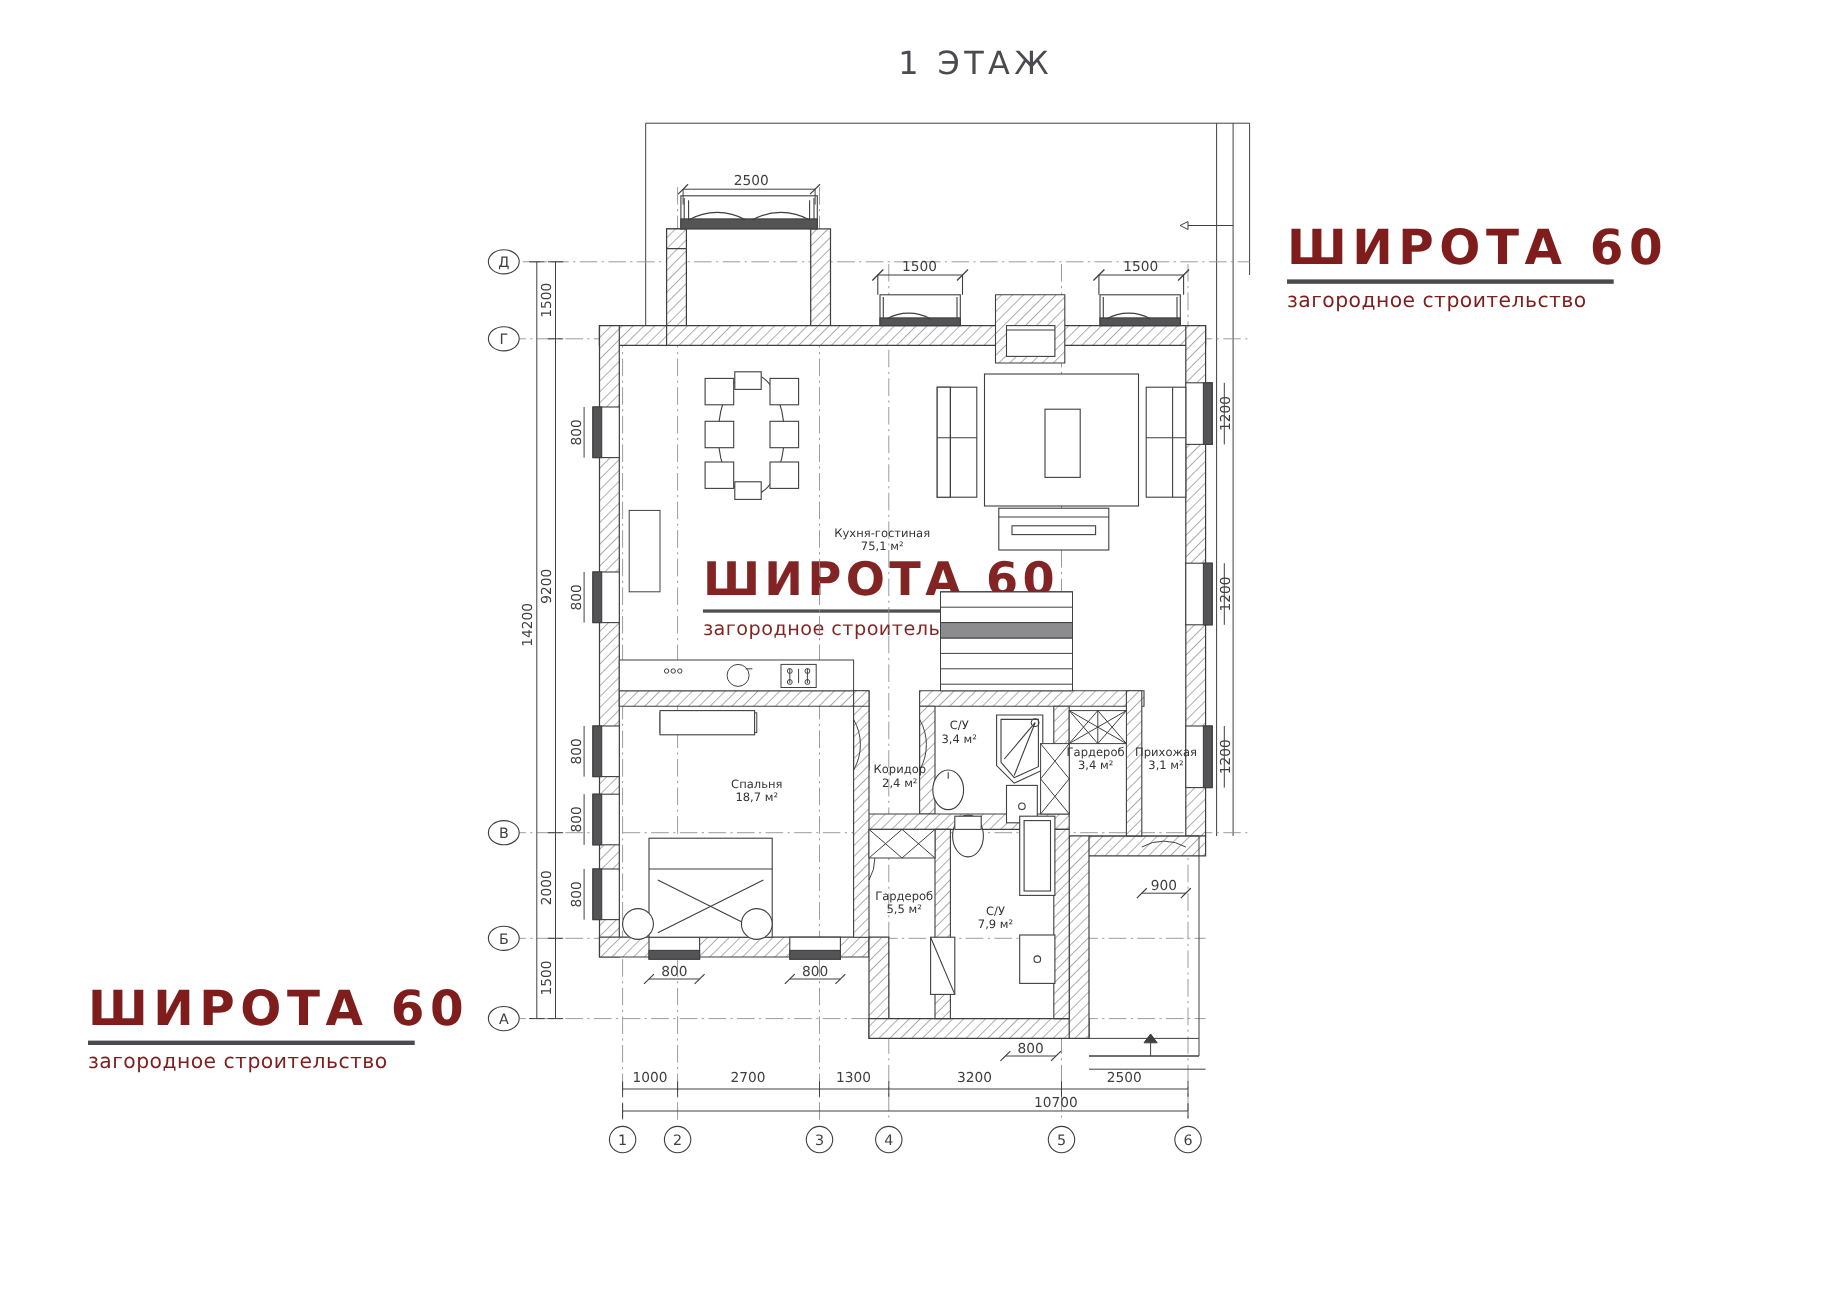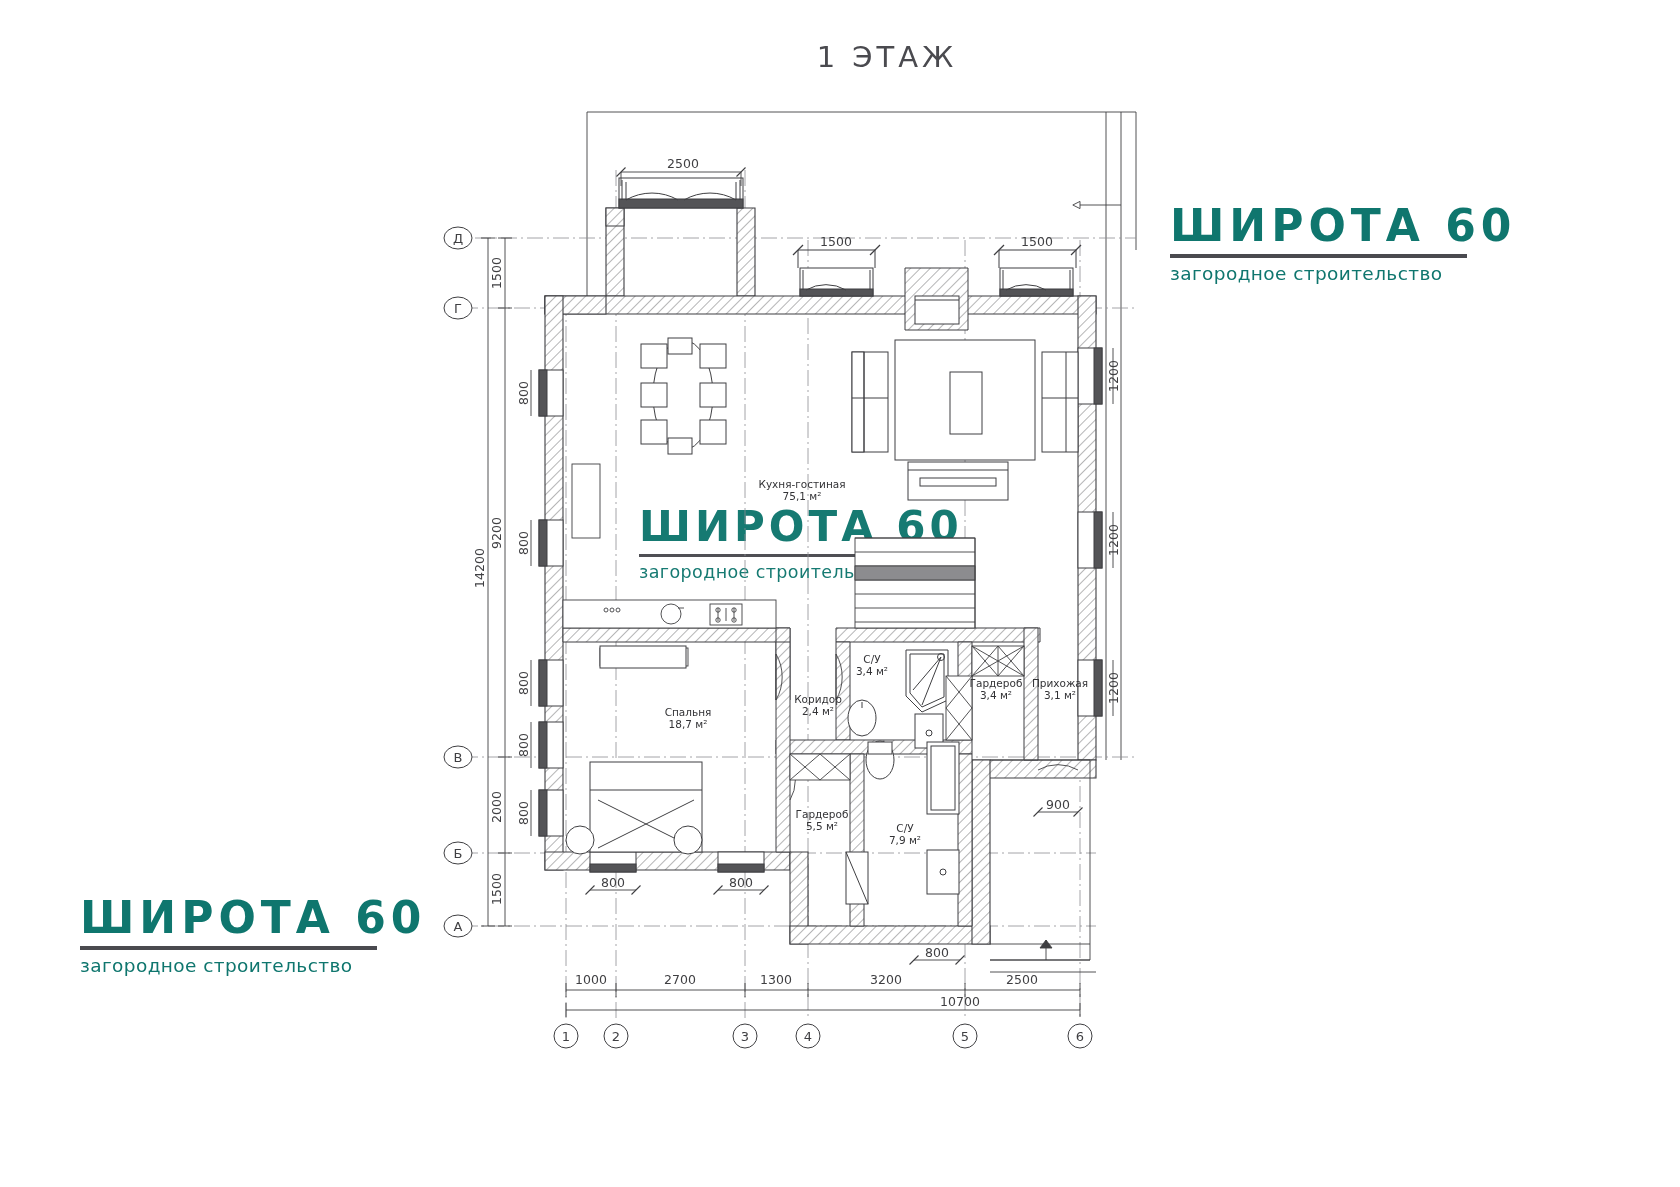--- a/index.html
+++ b/index.html
@@ -26,21 +26,21 @@
     font-size: 29px;
     letter-spacing: 4px;
     color: #4a4a4f;
     font-weight: 400;
     margin-left: 47px;
   }
 
   
   .brand {
     position: absolute;
-    color: #0f766e;
+    color: #7f1d1d;
     font-family: "DejaVu Sans", sans-serif;
   }
   .brand .brand-main {
     font-size: 44px;
     letter-spacing: 5px;
     font-weight: 700;
     white-space: nowrap;
     line-height: 1.05;
   }
   .brand .brand-rule {

